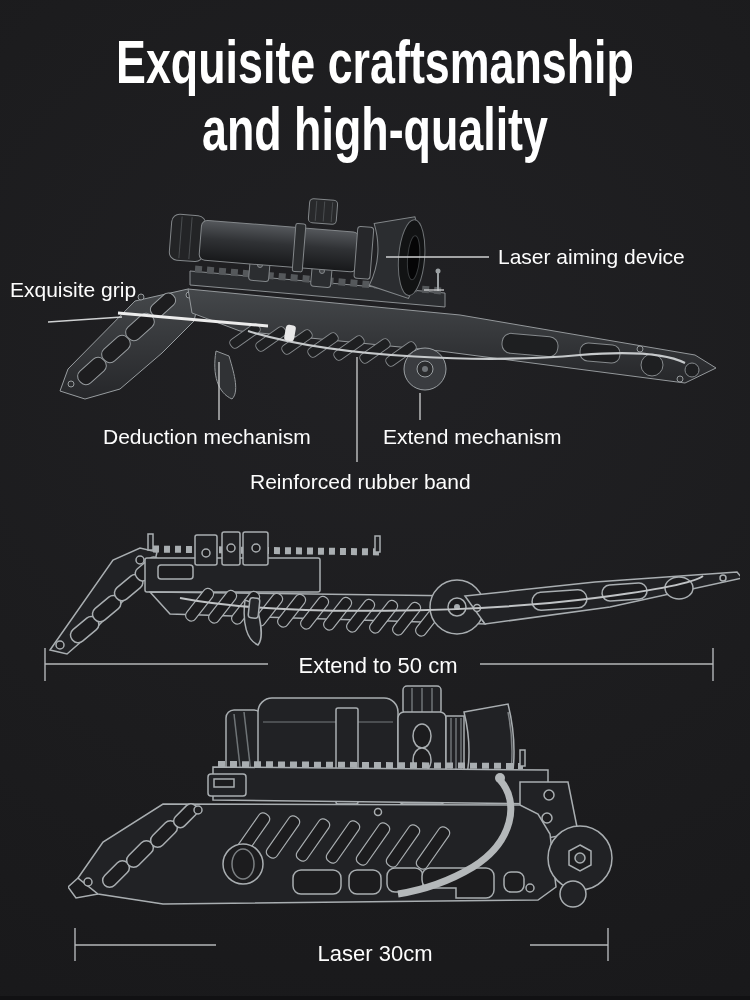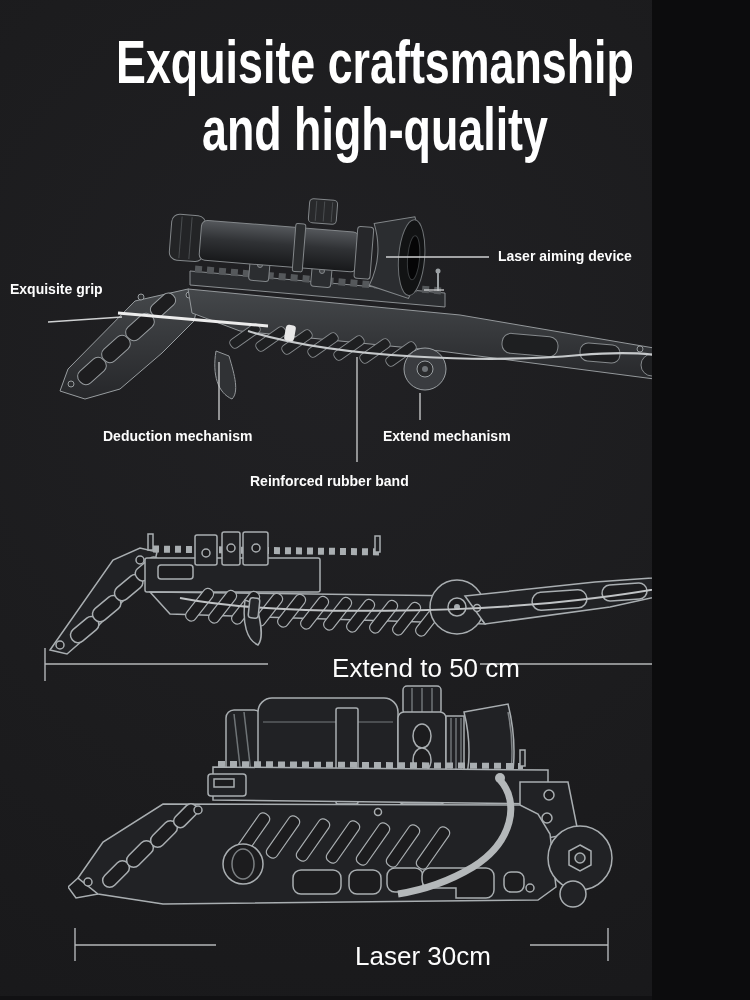--- a/index.html
+++ b/index.html
@@ -1,32 +1,32 @@
 <!DOCTYPE html>
 <html><head>
 <meta charset="utf-8">
 <style>
   html,body{margin:0;padding:0;background:#0c0c0d;}
   #screen{
-    position:relative;width:652px;height:1000px;overflow:hidden;
+    position:relative;width:750px;height:1000px;overflow:hidden;
     background:radial-gradient(ellipse 120% 80% at 50% 35%, #212124 0%, #1c1c1e 55%, #18181a 100%);
     font-family:"Liberation Sans", sans-serif;color:#ffffff;
   }
   .title{
     position:absolute;top:28px;left:0;width:750px;text-align:center;
     font-weight:700;font-size:56px;line-height:67px;color:#ffffff;
     letter-spacing:0px;
   }
   .title .tline{display:block;transform:scale(0.80,1.08);transform-origin:50% 50%;white-space:nowrap;}
   .callout{
-    position:absolute;font-size:14px;line-height:25px;color:#fdfdfd;white-space:nowrap;
-    font-weight:700;
+    position:absolute;font-size:21px;line-height:25px;color:#fdfdfd;white-space:nowrap;
+    font-weight:400;
   }
   .dim-label{
-    position:absolute;font-size:26px;color:#fdfdfd;white-space:nowrap;transform:translateX(-50%);margin-left:48px;
+    position:absolute;font-size:22px;color:#fdfdfd;white-space:nowrap;transform:translateX(-50%);
   }
   svg{position:absolute;display:block;}
   .bottom-strip{position:absolute;left:0;bottom:0;width:750px;height:4px;background:#111113;}
 </style>
 </head>
 <body>
 
 <div id="screen">
 
   <div class="title">

